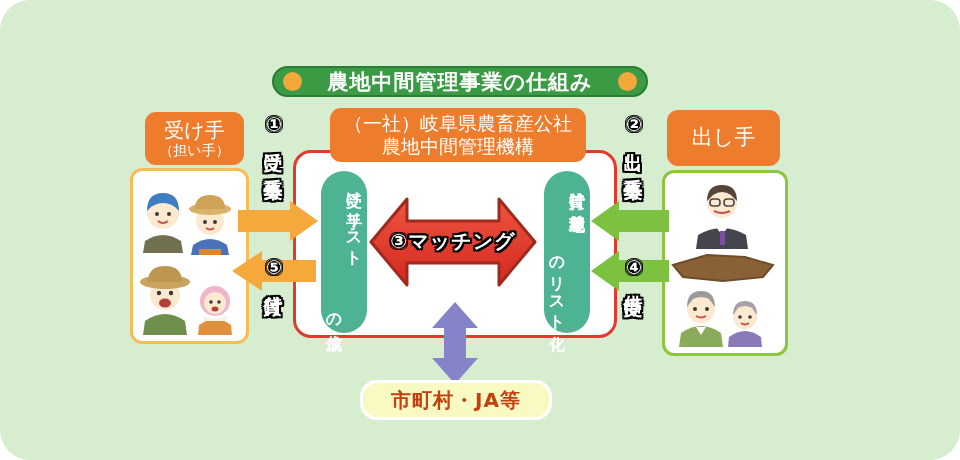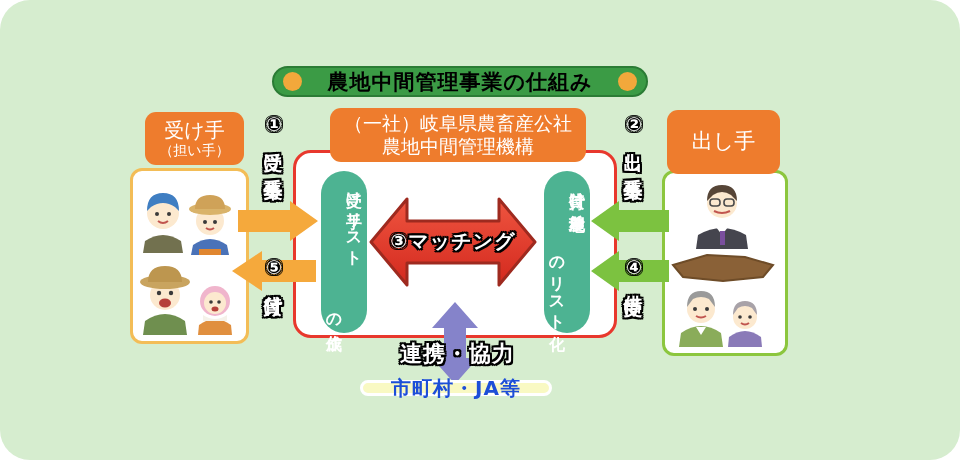--- a/index.html
+++ b/index.html
@@ -4,29 +4,29 @@
 <style>
   html,body{margin:0;padding:0;background:#ffffff;font-family:"DejaVu Sans",sans-serif;}
   .canvas{position:relative;width:960px;height:460px;background:#d6edcf;border-radius:30px;overflow:hidden;}
 
   
   .banner{position:absolute;left:272px;top:66px;width:376px;height:31px;
     background:#3b9b45;border:2px solid #2b7c35;border-radius:18px;
     display:flex;align-items:center;justify-content:center;box-sizing:border-box;}
   .banner-dot{position:absolute;top:4px;width:19px;height:19px;border-radius:50%;background:#f2a83b;}
   .banner-dot.l{left:9px}.banner-dot.r{right:9px}
-  .banner-text{color:#000000;font-weight:bold;font-size:21px;letter-spacing:1px;}
+  .banner-text{color:#ffffff;font-weight:bold;font-size:21px;letter-spacing:1px;}
 
   
   .obox{position:absolute;background:#ee7c2d;border-radius:11px;color:#fff;font-weight:normal;
     display:flex;flex-direction:column;align-items:center;justify-content:center;line-height:1.2;z-index:5;}
   .org-box{left:330px;top:108px;width:256px;height:54px;font-size:19px;}
   .receiver-box{left:145px;top:112px;width:99px;height:53px;}
   .receiver-box .t1{font-size:20px;} .receiver-box .t2{font-size:14px;text-align:center;}
-  .provider-box{left:667px;top:110px;width:113px;height:64px;font-size:21px;}
+  .provider-box{left:667px;top:110px;width:113px;height:56px;font-size:21px;}
 
   
   .illus{position:absolute;background:#fff;border-radius:12px;z-index:2;}
   .illus-left{left:130px;top:168px;width:113px;height:170px;border:3px solid #f3bd57;}
   .illus-right{left:662px;top:170px;width:120px;height:180px;border:3px solid #8cc63e;}
 
   
   .red-box{position:absolute;left:293px;top:150px;width:324px;height:188px;background:#fff;
     border:3px solid #e8382d;border-radius:18px;box-sizing:border-box;z-index:1;}
   .pill{position:absolute;top:171px;width:46px;height:162px;background:#4db392;border-radius:23px;
@@ -52,23 +52,23 @@
   .vlabel{position:absolute;writing-mode:vertical-rl;text-orientation:upright;
     font-size:19px;letter-spacing:2px;z-index:4;line-height:1;}
   .vl-1{left:264px;top:113px;} .vl-5{left:264px;top:256px;}
   .vl-2{left:624px;top:113px;} .vl-4{left:624px;top:256px;}
   .matching-label{position:absolute;left:368px;top:228px;width:170px;text-align:center;
     font-size:20px;letter-spacing:1px;z-index:4;}
   .coop-label{position:absolute;left:390px;top:339px;width:135px;text-align:center;
     font-size:22px;letter-spacing:1px;z-index:3;}
 
   
-  .muni{position:absolute;left:360px;top:380px;width:192px;height:16px;background:#f9f9c3;
+  .muni{position:absolute;left:360px;top:380px;width:192px;height:40px;background:#f9f9c3;
     border:3px solid #fff;border-radius:17px;display:flex;align-items:center;justify-content:center;
-    color:#1d4ed8;font-weight:bold;font-size:20px;box-sizing:border-box;z-index:3;letter-spacing:1px;}
+    color:#c2410c;font-weight:bold;font-size:20px;box-sizing:border-box;z-index:3;letter-spacing:1px;}
 </style>
 </head>
 <body>
 
 <div class="canvas">
 
   <div class="banner">
     <span class="banner-dot l"></span>
     <span class="banner-text">農地中間管理事業の仕組み</span>
     <span class="banner-dot r"></span>
@@ -205,19 +205,18 @@
   <div class="vlabel outl vl-1">①受け手募集</div>
   <div class="vlabel outl vl-5">⑤貸付け</div>
   <div class="vlabel outl vl-2">②出し手募集</div>
   <div class="vlabel outl vl-4">④借受け</div>
 
   <div class="arr a-coop">
     <svg width="46" height="82" viewBox="0 0 46 82">
       <path d="M23,0 L46,26 L34,26 L34,56 L46,56 L23,82 L0,56 L12,56 L12,26 L0,26 Z" fill="#8583ca"></path>
     </svg>
   </div>
-  <div class="coop-label outl">連携・協力</div>
 
   <div class="muni">
     <span>市町村・JA等</span>
   </div>
 
 </div>
 
 </body></html>

